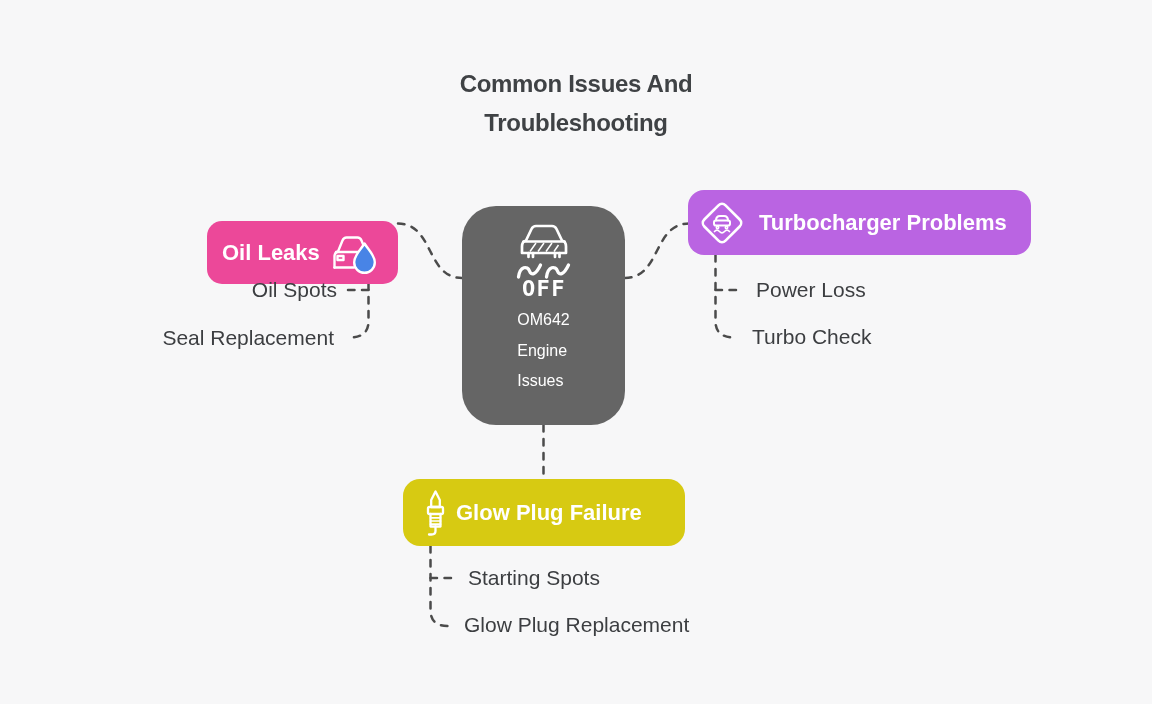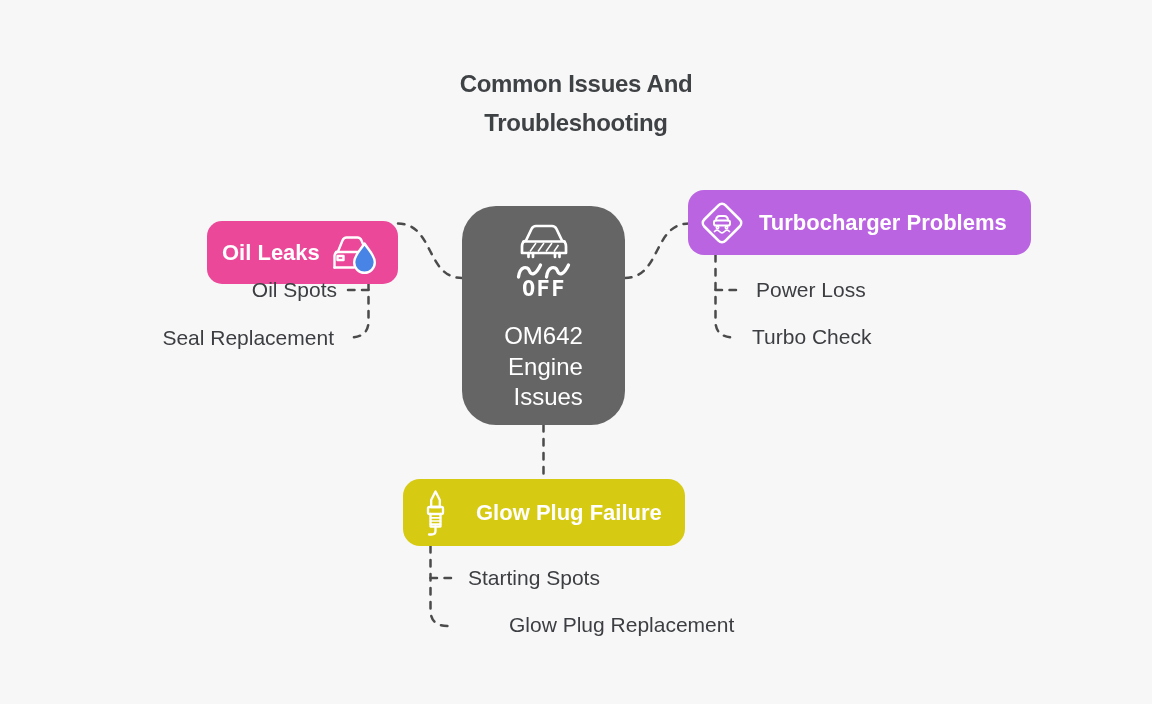--- a/index.html
+++ b/index.html
@@ -5,31 +5,31 @@
   html,body{margin:0;padding:0;}
   #page{position:relative;width:1152px;height:704px;background:#f7f7f8;font-family:"Liberation Sans",sans-serif;overflow:hidden;}
   .title{position:absolute;top:64px;left:0;width:100%;text-align:center;font-size:24px;font-weight:bold;color:#3f4245;line-height:39px;}
   .title span{display:inline-block;max-width:340px;letter-spacing:-0.3px;}
   .connectors{position:absolute;left:0;top:0;}
   .connectors path{fill:none;stroke:#4b4b4b;stroke-width:2.5;stroke-dasharray:6.5 7.5;stroke-linecap:round;}
   .node{position:absolute;display:flex;align-items:center;color:#fff;font-weight:bold;font-size:22px;box-sizing:border-box;}
   .node svg{flex:0 0 auto;display:block;}
   .node-blue{left:207px;top:192px;width:191px;height:63px;background:#ec4899;border-radius:15px;padding-left:15px;gap:13px;margin-top:29px;}
   .node-purple{left:688px;top:190px;width:343px;height:65px;background:#ba64e2;border-radius:16px;padding-left:9px;gap:12px;}
-  .node-yellow{left:403px;top:479px;width:282px;height:67px;background:#d7ca12;border-radius:17px;padding-left:17px;gap:25px;}
+  .node-yellow{left:403px;top:479px;width:282px;height:67px;background:#d7ca12;border-radius:17px;padding-left:17px;gap:5px;}
   .node-yellow svg{margin-top:3px;}
   .node-center{left:462px;top:206px;width:163px;height:219px;background:#656565;border-radius:34px;flex-direction:column;justify-content:flex-start;padding-top:14px;font-weight:normal;}
-  .center-text{font-size:24px;line-height:30.5px;text-align:right;margin-top:17px;}
+  .center-text{font-size:16px;line-height:30.5px;text-align:left;margin-top:1px;}
   .leaf{position:absolute;font-size:21px;color:#3c3e41;white-space:nowrap;line-height:22px;}
   .leaf-oil-spots{top:279px;right:815px;margin-left:20px;}
   .leaf-seal-replacement{top:327px;right:818px;}
   .leaf-power-loss{top:279px;left:756px;}
   .leaf-turbo-check{top:326px;left:752px;}
   .leaf-starting-issues{top:567px;left:468px;}
-  .leaf-glow-plug-replacement{top:614px;left:464px;margin-left:45px;}
+  .leaf-glow-plug-replacement{top:614px;left:464px;}
 </style>
 </head>
 <body>
 
 <div id="page">
 
   <div class="title"><span>Common Issues And Troubleshooting</span></div>
 
   <svg class="connectors" width="1152" height="704" viewBox="0 0 1152 704">
     <path d="M398 223.5 C434 223.5 426 278 462 278"></path>

